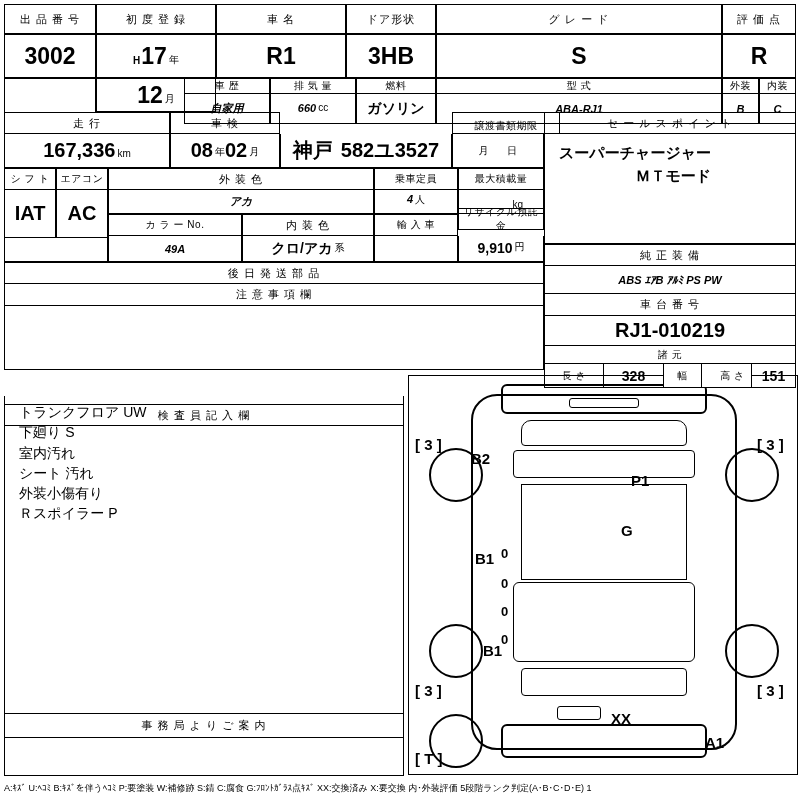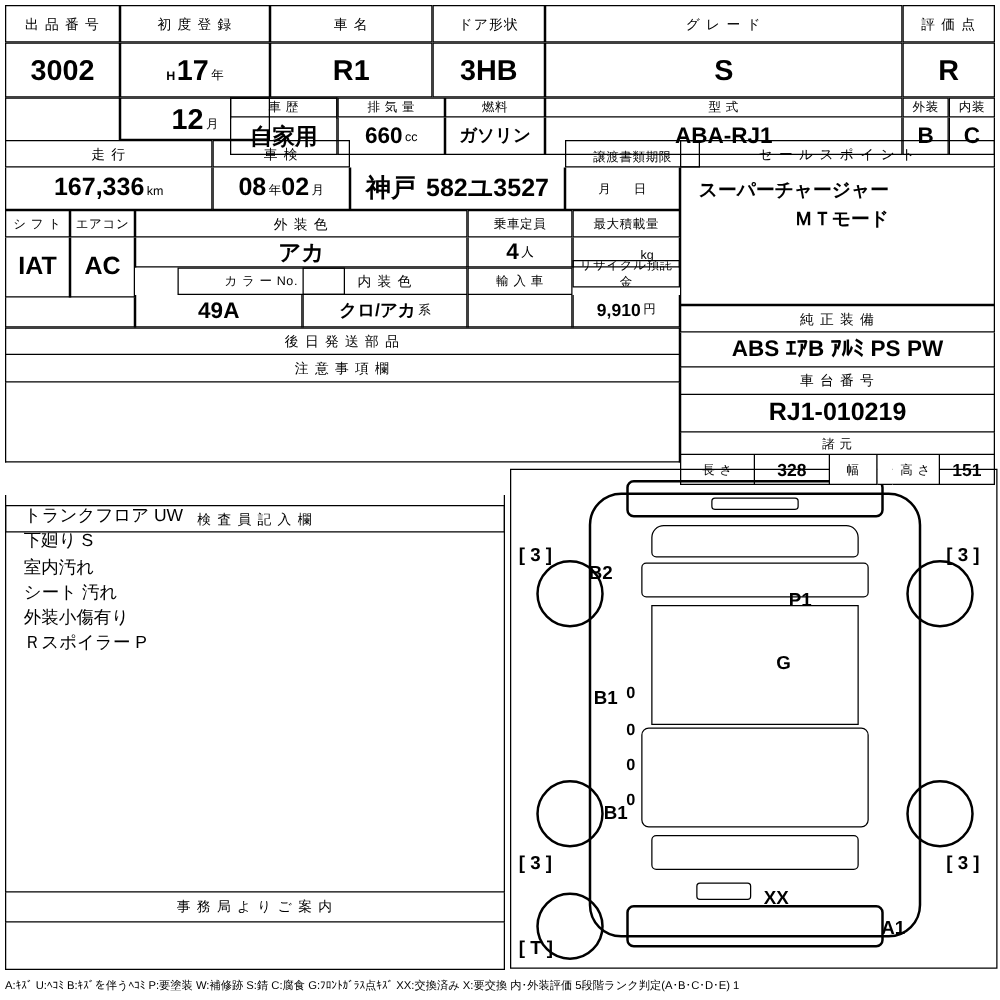--- a/index.html
+++ b/index.html
@@ -40,22 +40,23 @@
   }
   .val {
     font-size: 20px;
     font-weight: bold;
   }
   .val-lg {
     font-size: 23px;
     font-weight: bold;
   }
   .val-md {
-    font-size: 18px;
-    font-weight: bold;
+    font-size: 11px;
+    font-weight: bold;
+    font-style: italic;
   }
   .val-sm {
     font-size: 14px;
     font-weight: bold;
   }
   .unit {
     font-size: 10px;
     font-weight: normal;
     margin-left: 2px;
     align-self: flex-end;
@@ -331,21 +332,21 @@
     </div>
   </div>
 
   <div class="box" style="left:458px; top:168px; width:86px; height:22px;">
     <span class="lbl-sm">最大積載量</span>
   </div>
   <div class="box" style="left:458px; top:190px; width:86px; height:24px; border-top:none; justify-content:flex-end; padding-right:20px;">
     <span class="unit">kg</span>
   </div>
 
-  <div class="box" style="left:108px; top:214px; width:134px; height:22px;margin-left:34px;">
+  <div class="box" style="left:108px; top:214px; width:134px; height:22px;">
     <span class="lbl-sm">カ ラ ー No.</span>
   </div>
   <div class="box" style="left:108px; top:236px; width:134px; height:26px; border-top:none;">
     <span class="val-md">49A</span>
   </div>
 
   <div class="box" style="left:242px; top:214px; width:132px; height:22px;">
     <span class="lbl">内 装 色</span>
   </div>
   <div class="box" style="left:242px; top:236px; width:132px; height:26px; border-top:none;">

